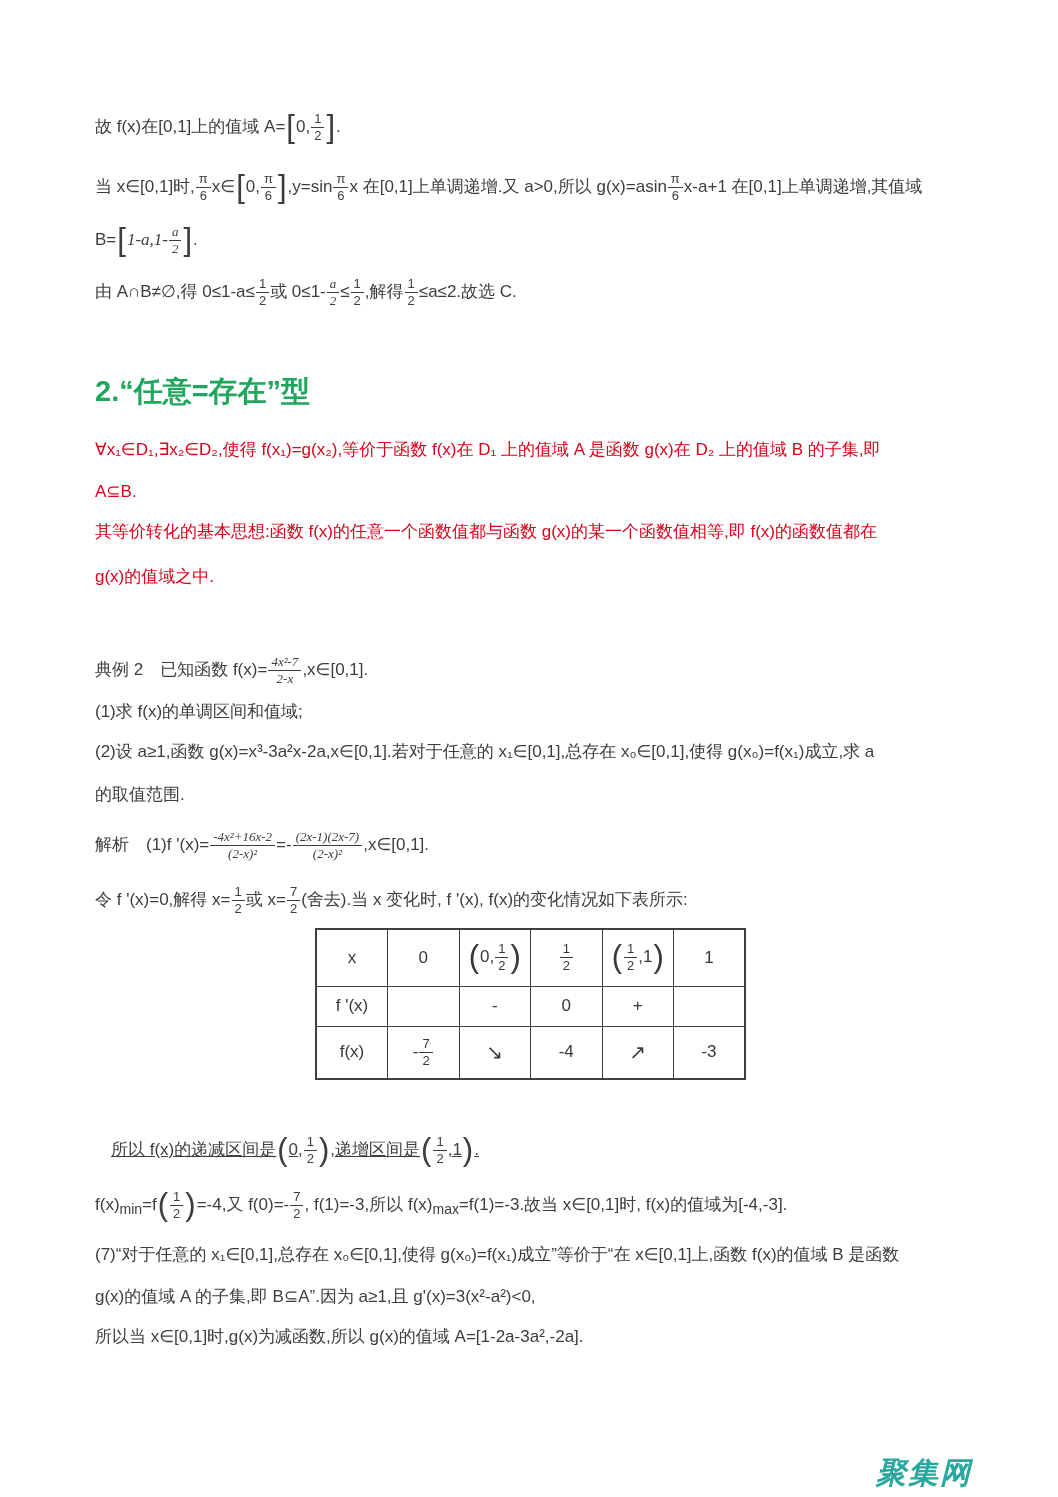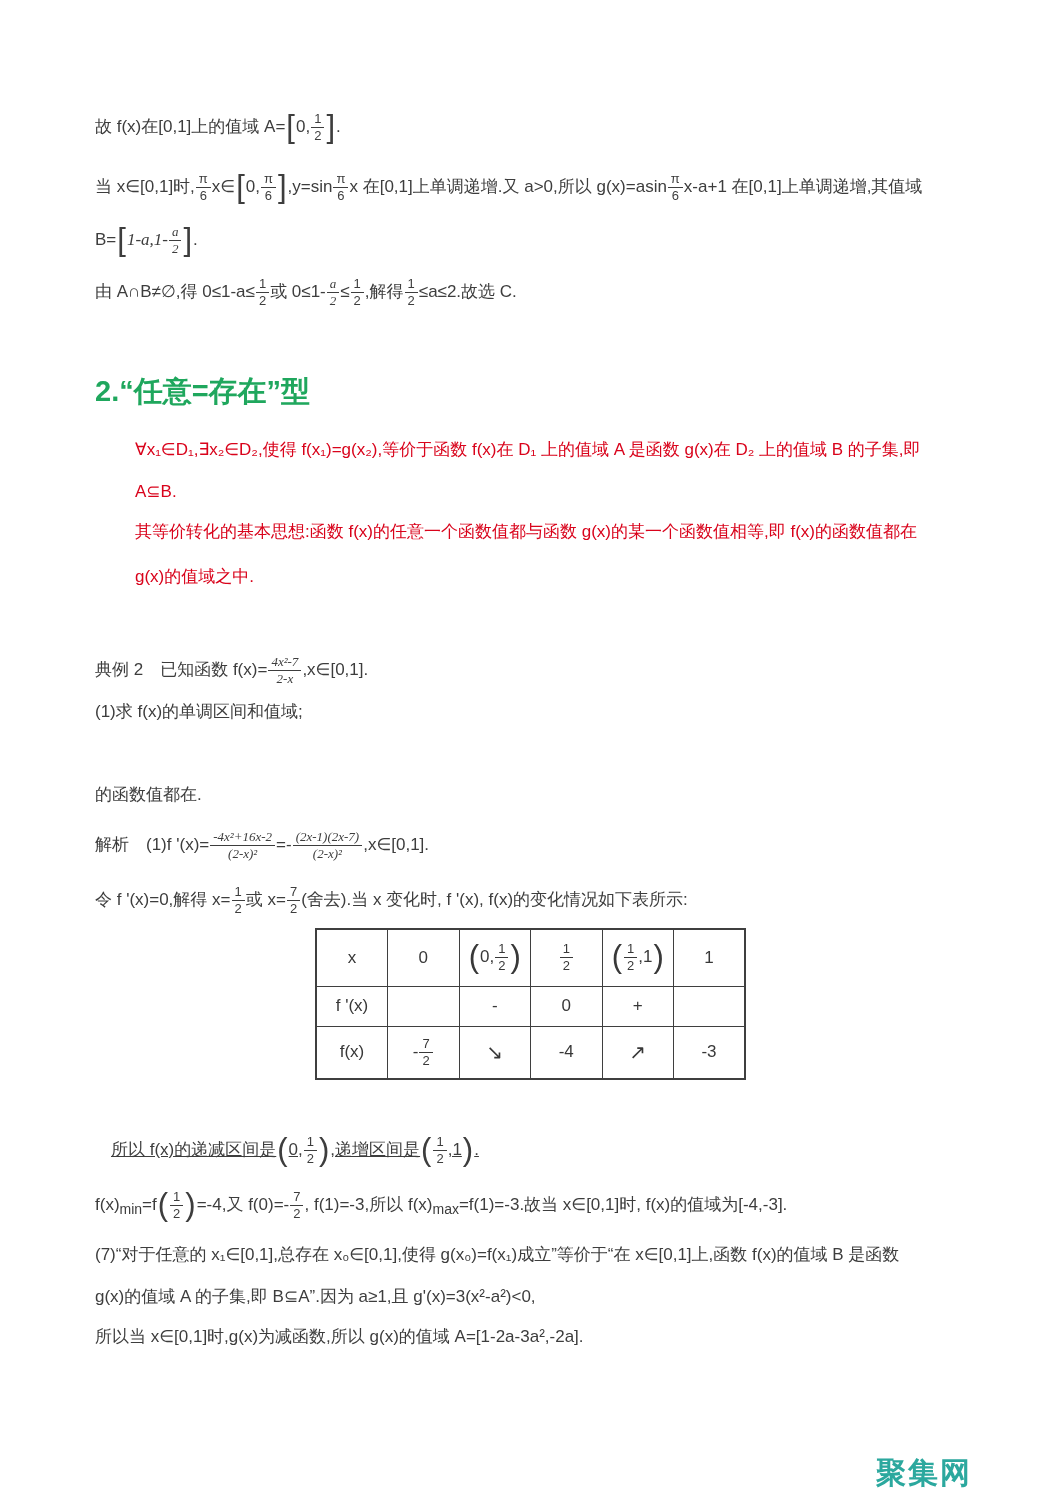--- a/index.html
+++ b/index.html
@@ -3,58 +3,59 @@
 <meta charset="utf-8">
 <style>
   :root{
     --text:#3d3d3d; --red:#d9031b; --green:#1fa75d; --teal:#2ba89e; --border:#3f3f3f;
   }
   html,body{margin:0;padding:0;background:#ffffff;}
   body{width:1058px;height:1497px;font-family:"Liberation Sans",sans-serif;color:var(--text);}
   .doc{position:relative;width:995px;height:1497px;overflow:hidden;background:#ffffff;}
   .line{position:absolute;left:95px;font-size:17px;line-height:46px;white-space:nowrap;color:var(--text);}
   .plain{line-height:30px;}
-  .red{color:var(--red);margin-left:40px;}
+  .red{color:var(--red);}
   .indent{left:111px;text-decoration:underline;}
   .heading{position:absolute;left:95px;top:372px;margin:0;font-size:29px;font-weight:bold;color:var(--green);white-space:nowrap;}
   .frac{display:inline-block;vertical-align:middle;text-align:center;font-size:13px;line-height:1.08;margin:0 1px;}
   .frac .fn{display:block;border-bottom:1px solid currentColor;padding:0 3px 1px;}
   .frac .fd{display:block;padding-top:1px;}
   .mif{font-family:"Liberation Serif",serif;font-style:italic;}
   .mi{font-family:"Liberation Serif",serif;font-style:italic;}
   .big{display:inline-block;font-size:31px;line-height:1;vertical-align:middle;font-weight:normal;margin:0 1px;transform:translateY(-1px);}
   sub{font-size:14px;}
   .vtable{position:absolute;left:315px;top:928px;width:431px;border-collapse:collapse;table-layout:fixed;border:2px solid var(--border);font-size:17px;color:#383838;}
   .vtable td{border:1px solid var(--border);text-align:center;vertical-align:middle;padding:0;}
   .vtable tr:nth-child(1){height:57px;}
   .vtable tr:nth-child(2){height:40px;}
   .vtable tr:nth-child(3){height:53px;}
   .arrowcell{font-size:20px;}
-  .logo{position:absolute;left:876px;top:1453px;font-size:30px;font-weight:bold;color:var(--teal);letter-spacing:2px;white-space:nowrap;}
+  .logo{position:absolute;left:876px;top:1453px;font-size:30px;font-weight:bold;font-style:italic;color:var(--teal);letter-spacing:2px;white-space:nowrap;}
 </style>
 </head>
 <body>
 
 <div class="doc">
 
   <div class="line" style="top:104px"><span>故 f(x)在[0,1]上的值域 A=</span><span class="big">[</span><span>0,</span><span class="frac"><span class="fn">1</span><span class="fd">2</span></span><span class="big">]</span><span>.</span></div>
   <div class="line" style="top:164px"><span>当 x∈[0,1]时,</span><span class="frac"><span class="fn">π</span><span class="fd">6</span></span><span>x∈</span><span class="big">[</span><span>0,</span><span class="frac"><span class="fn">π</span><span class="fd">6</span></span><span class="big">]</span><span>,y=sin</span><span class="frac"><span class="fn">π</span><span class="fd">6</span></span><span>x 在[0,1]上单调递增.又 a&gt;0,所以 g(x)=asin</span><span class="frac"><span class="fn">π</span><span class="fd">6</span></span><span>x-a+1 在[0,1]上单调递增,其值域</span></div>
   <div class="line" style="top:217px"><span>B=</span><span class="big">[</span><span class="mi">1-a,1-</span><span class="frac mif"><span class="fn">a</span><span class="fd">2</span></span><span class="big">]</span><span>.</span></div>
   <div class="line" style="top:269px"><span>由 A∩B≠∅,得 0≤1-a≤</span><span class="frac"><span class="fn">1</span><span class="fd">2</span></span><span>或 0≤1-</span><span class="frac mif"><span class="fn">a</span><span class="fd">2</span></span><span>≤</span><span class="frac"><span class="fn">1</span><span class="fd">2</span></span><span>,解得</span><span class="frac"><span class="fn">1</span><span class="fd">2</span></span><span>≤a≤2.故选 C.</span></div>
 
   <h2 class="heading">2.“任意=存在”型</h2>
 
   <div class="line plain red" style="top:435px">∀x₁∈D₁,∃x₂∈D₂,使得 f(x₁)=g(x₂),等价于函数 f(x)在 D₁ 上的值域 A 是函数 g(x)在 D₂ 上的值域 B 的子集,即</div>
   <div class="line plain red" style="top:477px">A⊆B.</div>
   <div class="line plain red" style="top:517px">其等价转化的基本思想:函数 f(x)的任意一个函数值都与函数 g(x)的某一个函数值相等,即 f(x)的函数值都在</div>
   <div class="line plain red" style="top:562px">g(x)的值域之中.</div>
 
   <div class="line" style="top:647px"><span>典例 2　已知函数 f(x)=</span><span class="frac mif"><span class="fn">4x²-7</span><span class="fd">2-x</span></span><span>,x∈[0,1].</span></div>
   <div class="line plain" style="top:697px">(1)求 f(x)的单调区间和值域;</div>
-  <div class="line plain" style="top:780px">的函数值都在.</div>
+  <div class="line plain" style="top:737px">(2)设 a≥1,函数 g(x)=x³-3a²x-2a,x∈[0,1].若对于任意的 x₁∈[0,1],总存在 x₀∈[0,1],使得 g(x₀)=f(x₁)成立,求 a</div>
+  <div class="line plain" style="top:780px">的取值范围.</div>
 
   <div class="line" style="top:822px"><span>解析　(1)f '(x)=</span><span class="frac mif"><span class="fn">-4x²+16x-2</span><span class="fd">(2-x)²</span></span><span>=-</span><span class="frac mif"><span class="fn">(2x-1)(2x-7)</span><span class="fd">(2-x)²</span></span><span>,x∈[0,1].</span></div>
   <div class="line" style="top:877px"><span>令 f '(x)=0,解得 x=</span><span class="frac"><span class="fn">1</span><span class="fd">2</span></span><span>或 x=</span><span class="frac"><span class="fn">7</span><span class="fd">2</span></span><span>(舍去).当 x 变化时, f '(x), f(x)的变化情况如下表所示:</span></div>
 
   <table class="vtable">
     <tbody>
         <tr>
           <td><span>x</span></td>
           <td><span>0</span></td>
           <td><span class="big">(</span><span>0,</span><span class="frac"><span class="fn">1</span><span class="fd">2</span></span><span class="big">)</span></td>

